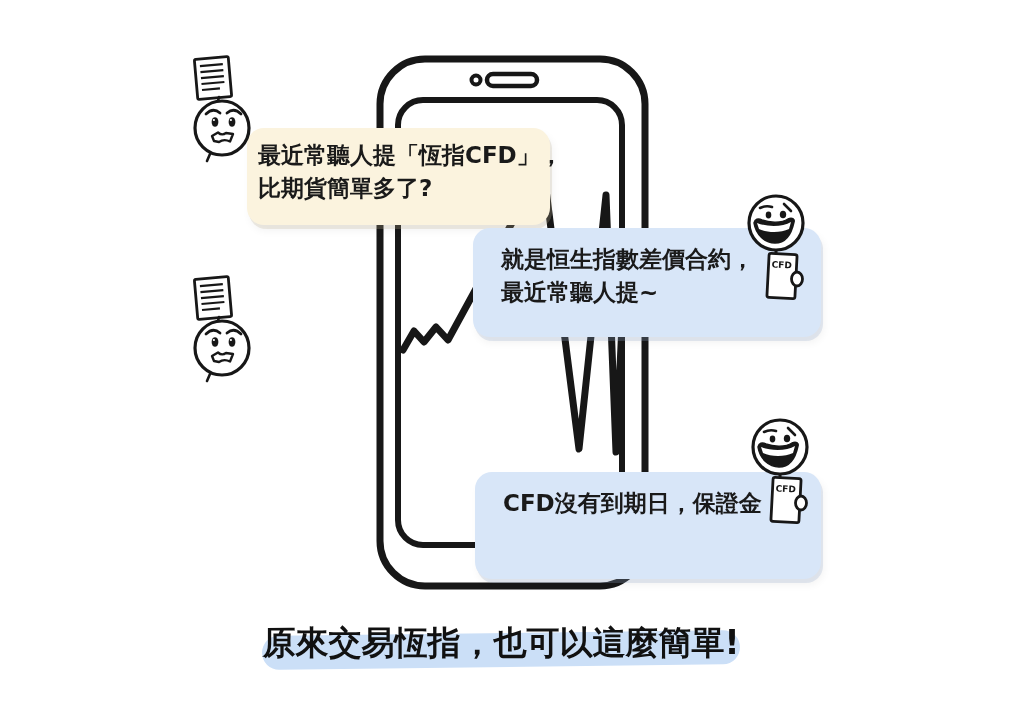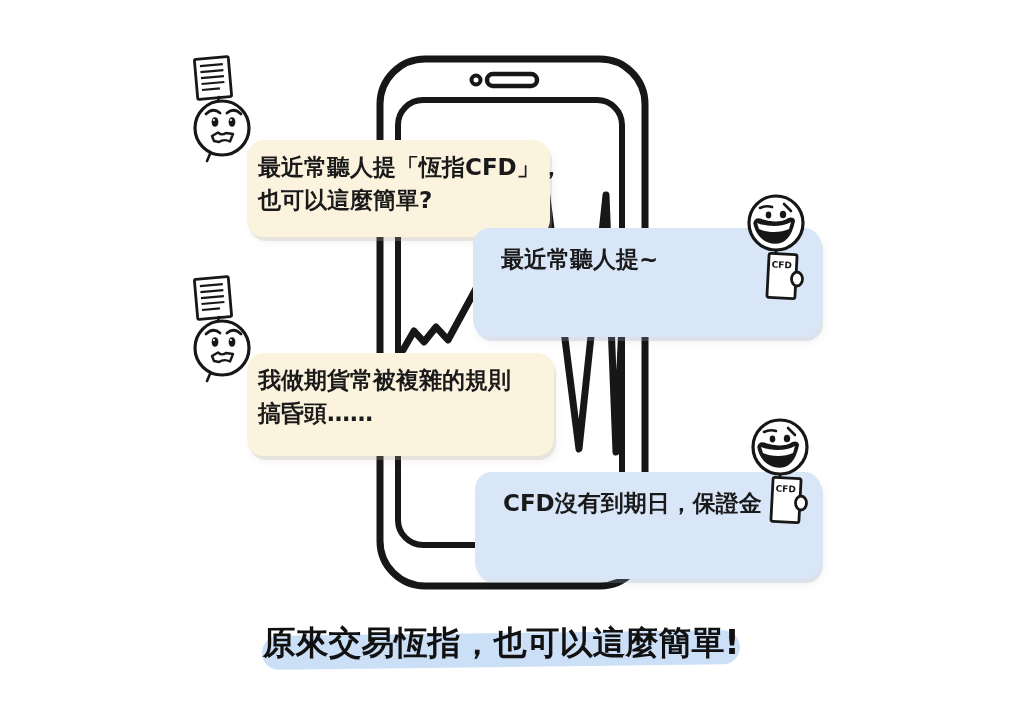--- a/index.html
+++ b/index.html
@@ -11,21 +11,20 @@
   svg{display:block;}
   .bubble{
     position:absolute;border-radius:17px;z-index:2;
     font-weight:700;font-size:23px;line-height:33px;white-space:nowrap;
     color:var(--ink,#1a1a1a);
   }
   .bubble-left{
     background:var(--bubble-left-bg,#FBF3DE);
     box-shadow:2px 4px 0 rgba(190,178,150,0.25), 3px 6px 8px rgba(0,0,0,0.05);
     padding:11px 18px 0 11px;
-    margin-top:12px;
   }
   .bubble-right{
     background:var(--bubble-right-bg,#D8E6F8);
     box-shadow:2px 4px 0 rgba(150,170,205,0.25), 3px 6px 8px rgba(0,0,0,0.05);
     padding:15px 18px 0 28px;
   }
   #bubble-1{left:247px;top:128px;width:274px;height:86px;}
   #bubble-2{left:473px;top:228px;width:302px;height:94px;}
   #bubble-3{left:247px;top:341px;width:278px;height:92px;}
   #bubble-4{left:475px;top:472px;width:300px;height:92px;}
@@ -59,31 +58,28 @@
       <circle cx="124" cy="44" r="4.5" fill="#ffffff" class="ink" stroke-width="4"></circle>
       <circle cx="159" cy="526" r="12" fill="#ffffff" class="ink" stroke-width="5"></circle>
     </g>
     <g clip-path="url(#screenClip)">
       <path d="M51,314 L62,295 L72,306 L84,291 L96,304 L191,130 L227,413 L254,159 L264,416 L274,204" fill="none" class="ink" stroke-width="7" stroke-linecap="round" stroke-linejoin="round"></path>
     </g>
   </svg>
 
   <div class="bubble bubble-left" id="bubble-1">
     <div>最近常聽人提「恆指CFD」，</div>
-    <div>也可以這麼簡單?</div>
+    <div>比期貨簡單多了?</div>
   </div>
 
   <div class="bubble bubble-right" id="bubble-2">
+    <div>就是恒生指數差價合約，</div>
     <div>最近常聽人提~</div>
   </div>
 
-  <div class="bubble bubble-left" id="bubble-3">
-    <div>我做期貨常被複雜的規則</div>
-    <div>搞昏頭……</div>
-  </div>
 
   <div class="bubble bubble-right" id="bubble-4">
     <div>CFD沒有到期日，保證金</div>
   </div>
 
   <svg class="face" style="left:186px;top:52px;" width="75" height="112" viewBox="0 0 75 112">
     <g transform="rotate(-5 27 26)">
       <rect x="10" y="6" width="34" height="40" rx="1.5" fill="#fff" class="ink" stroke-width="2.8"></rect>
       <path d="M15,13 H38 M15,19 H38 M15,25 H38 M15,31 H38 M15,37 H33" fill="none" class="ink" stroke-width="2.2"></path>
     </g>

